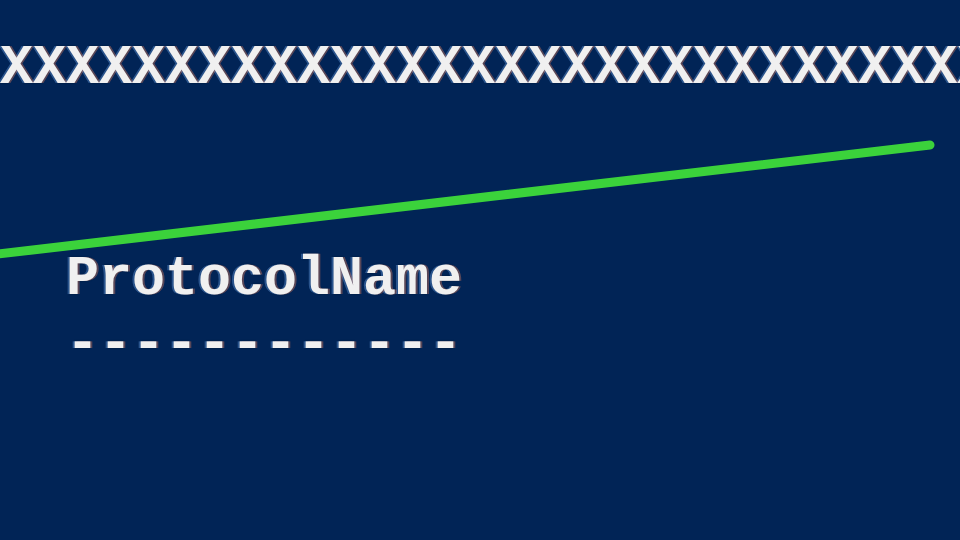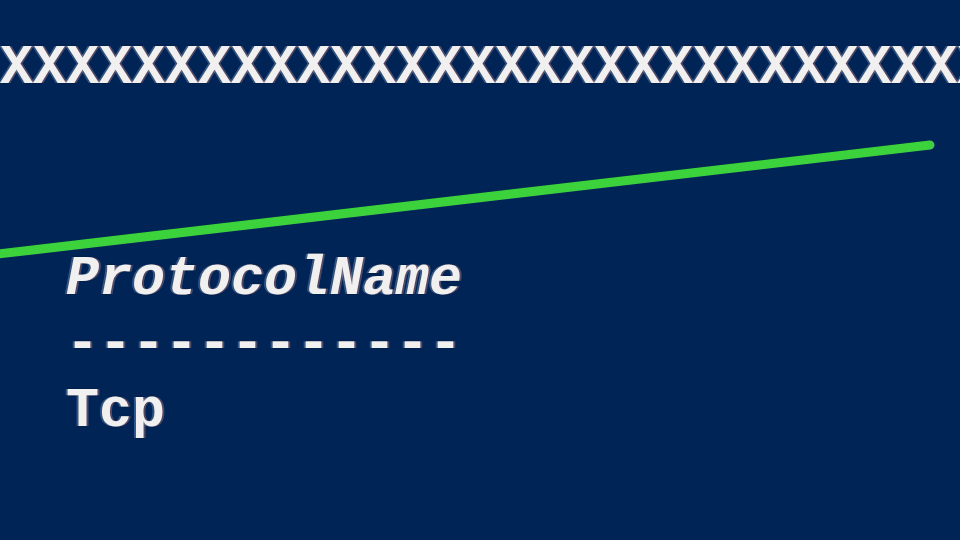--- a/index.html
+++ b/index.html
@@ -26,21 +26,21 @@
     position:absolute;
     left:0;
     white-space:pre;
     
     text-shadow:
       2px 0 0 rgba(255,140,100,0.35),
      -2px 0 0 rgba(120,180,255,0.35),
       0 0 2px rgba(0,0,0,0.4);
   }
   .xrow   { top:40px; }
-  .header { top:251px; left:0;font-style:italic; }
+  .header { top:251px; left:0; }
   .under  { top:316px; left:0; }
   .value  { top:383px; left:0; }
   svg.annot{
     position:absolute;
     top:0;left:0;
     width:960px;height:540px;
     pointer-events:none;
   }
 </style>
 </head>
@@ -49,18 +49,17 @@
 <div class="terminal">
 
   <div class="line xrow">XXXXXXXXXXXXXXXXXXXXXXXXXXXXXXXXXXXXXXXXXXXXXXXXXXXXXXXXXXXX</div>
 
   
 
   <div class="line header">  <span>ProtocolName</span></div>
 
   <div class="line under">  <span>------------</span></div>
 
-  <div class="line value">  <span>Tcp</span></div>
 
   <svg class="annot">
     <line x1="-10" y1="255" x2="930" y2="145" stroke-width="9" stroke-linecap="round" stroke="#3bd23b"></line>
   </svg>
 </div>
 
 </body></html>

